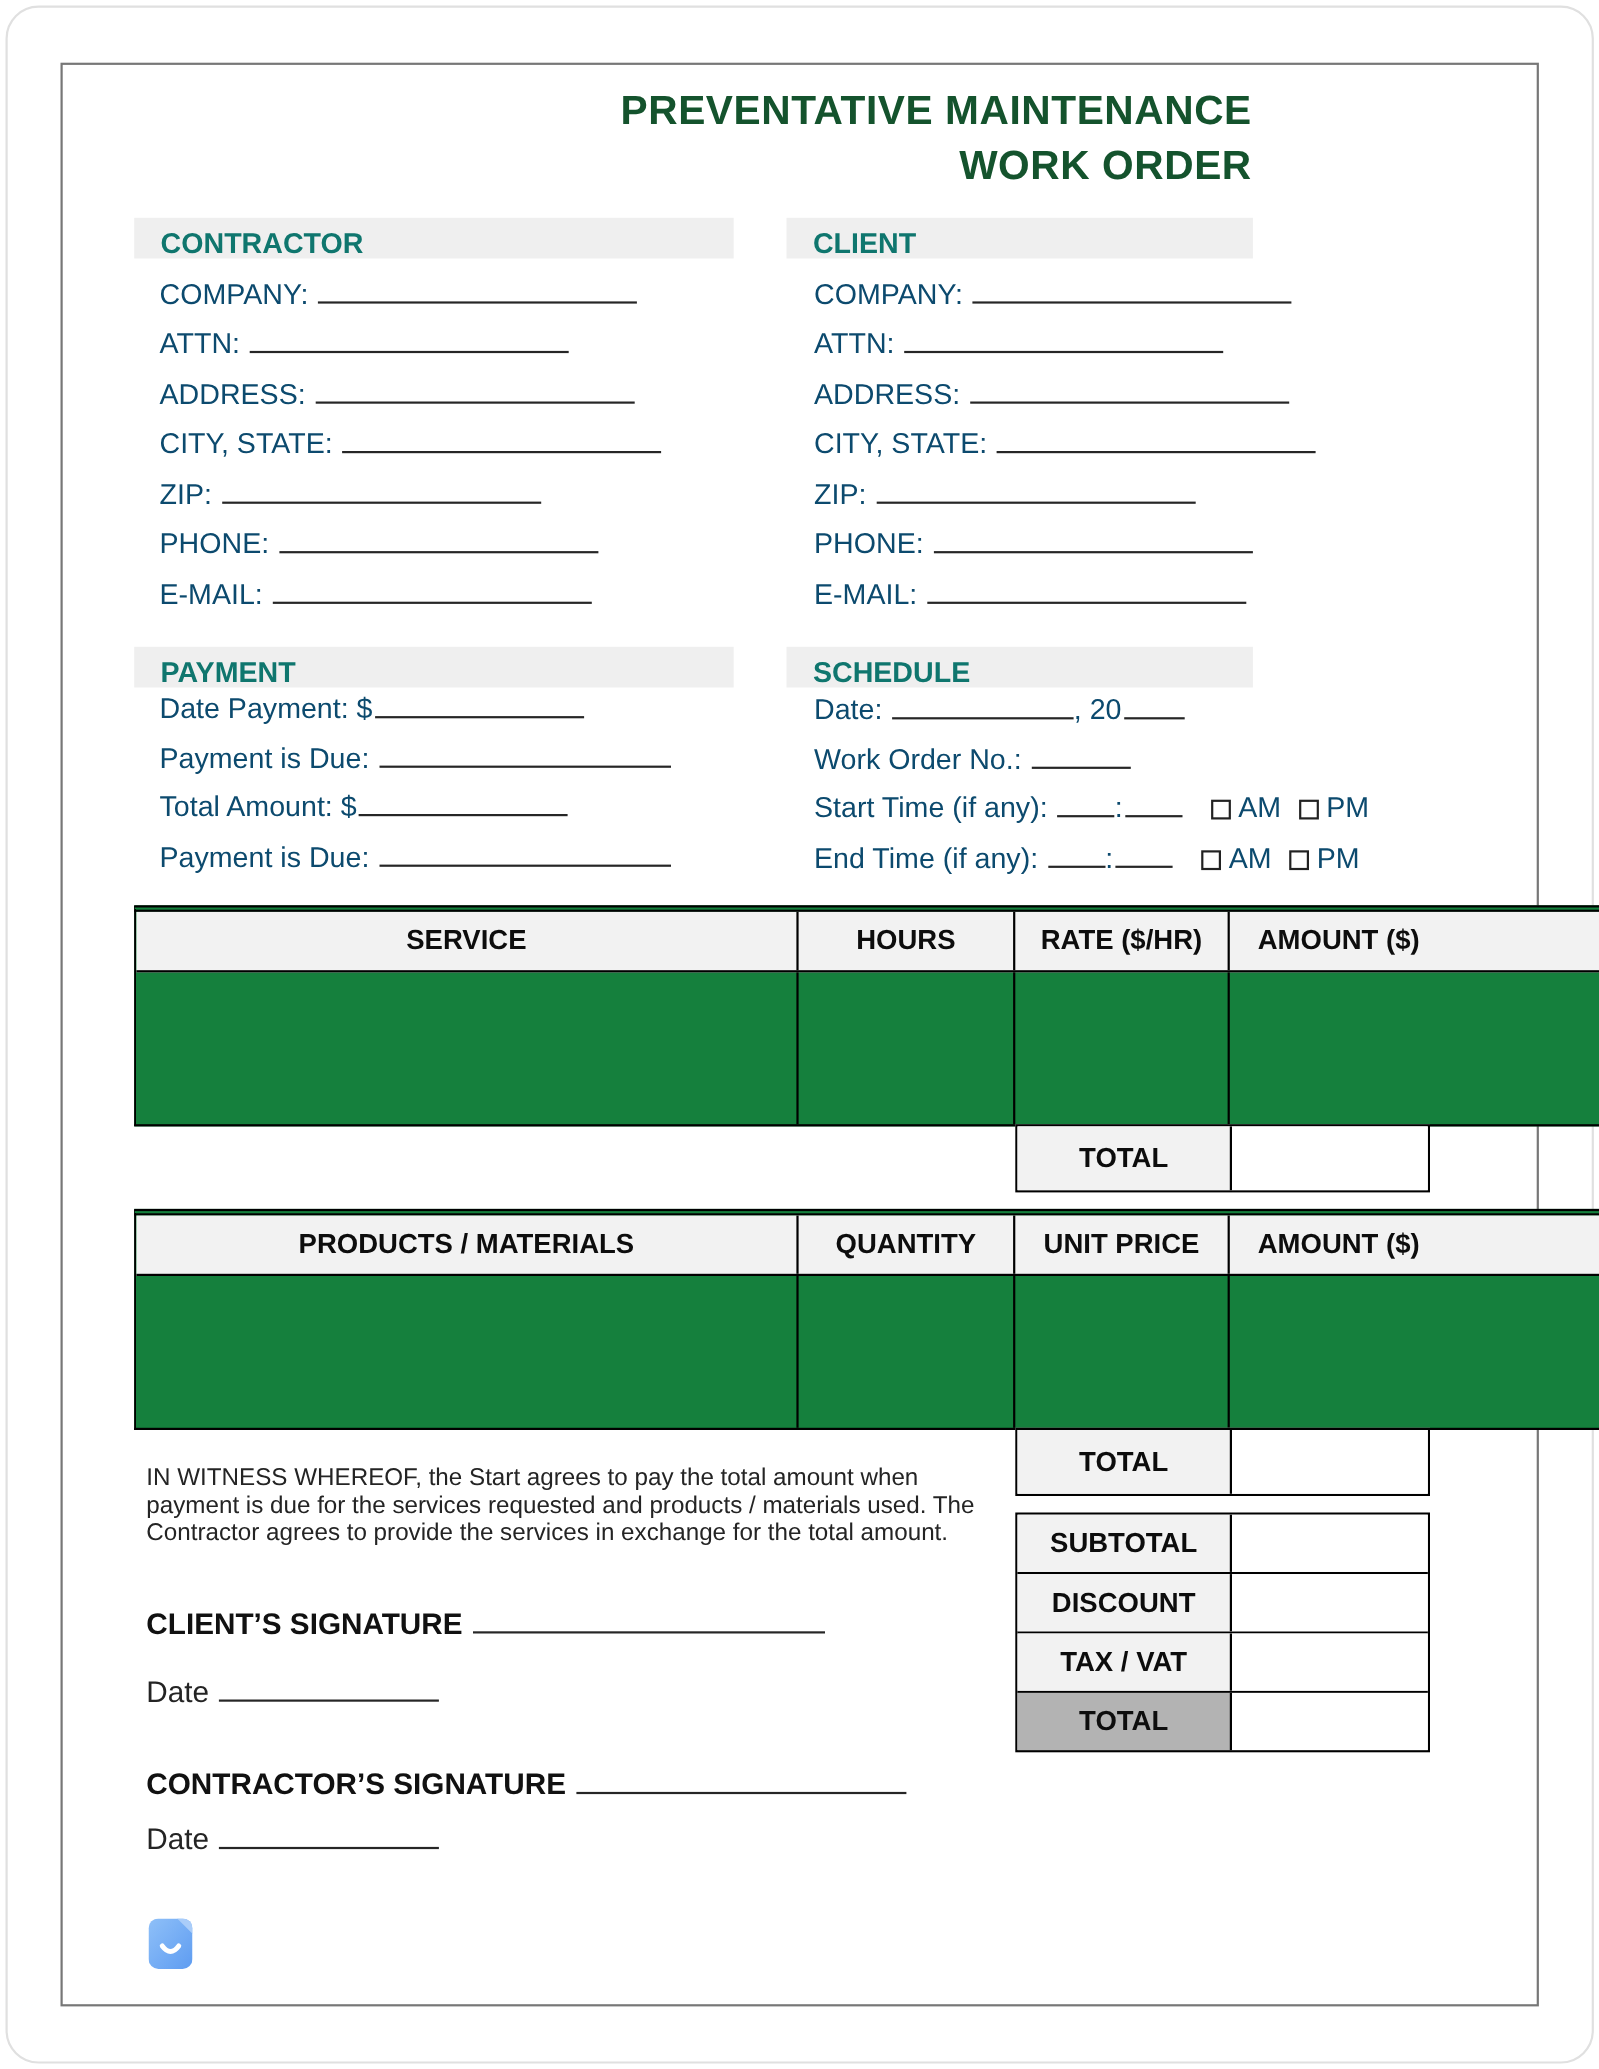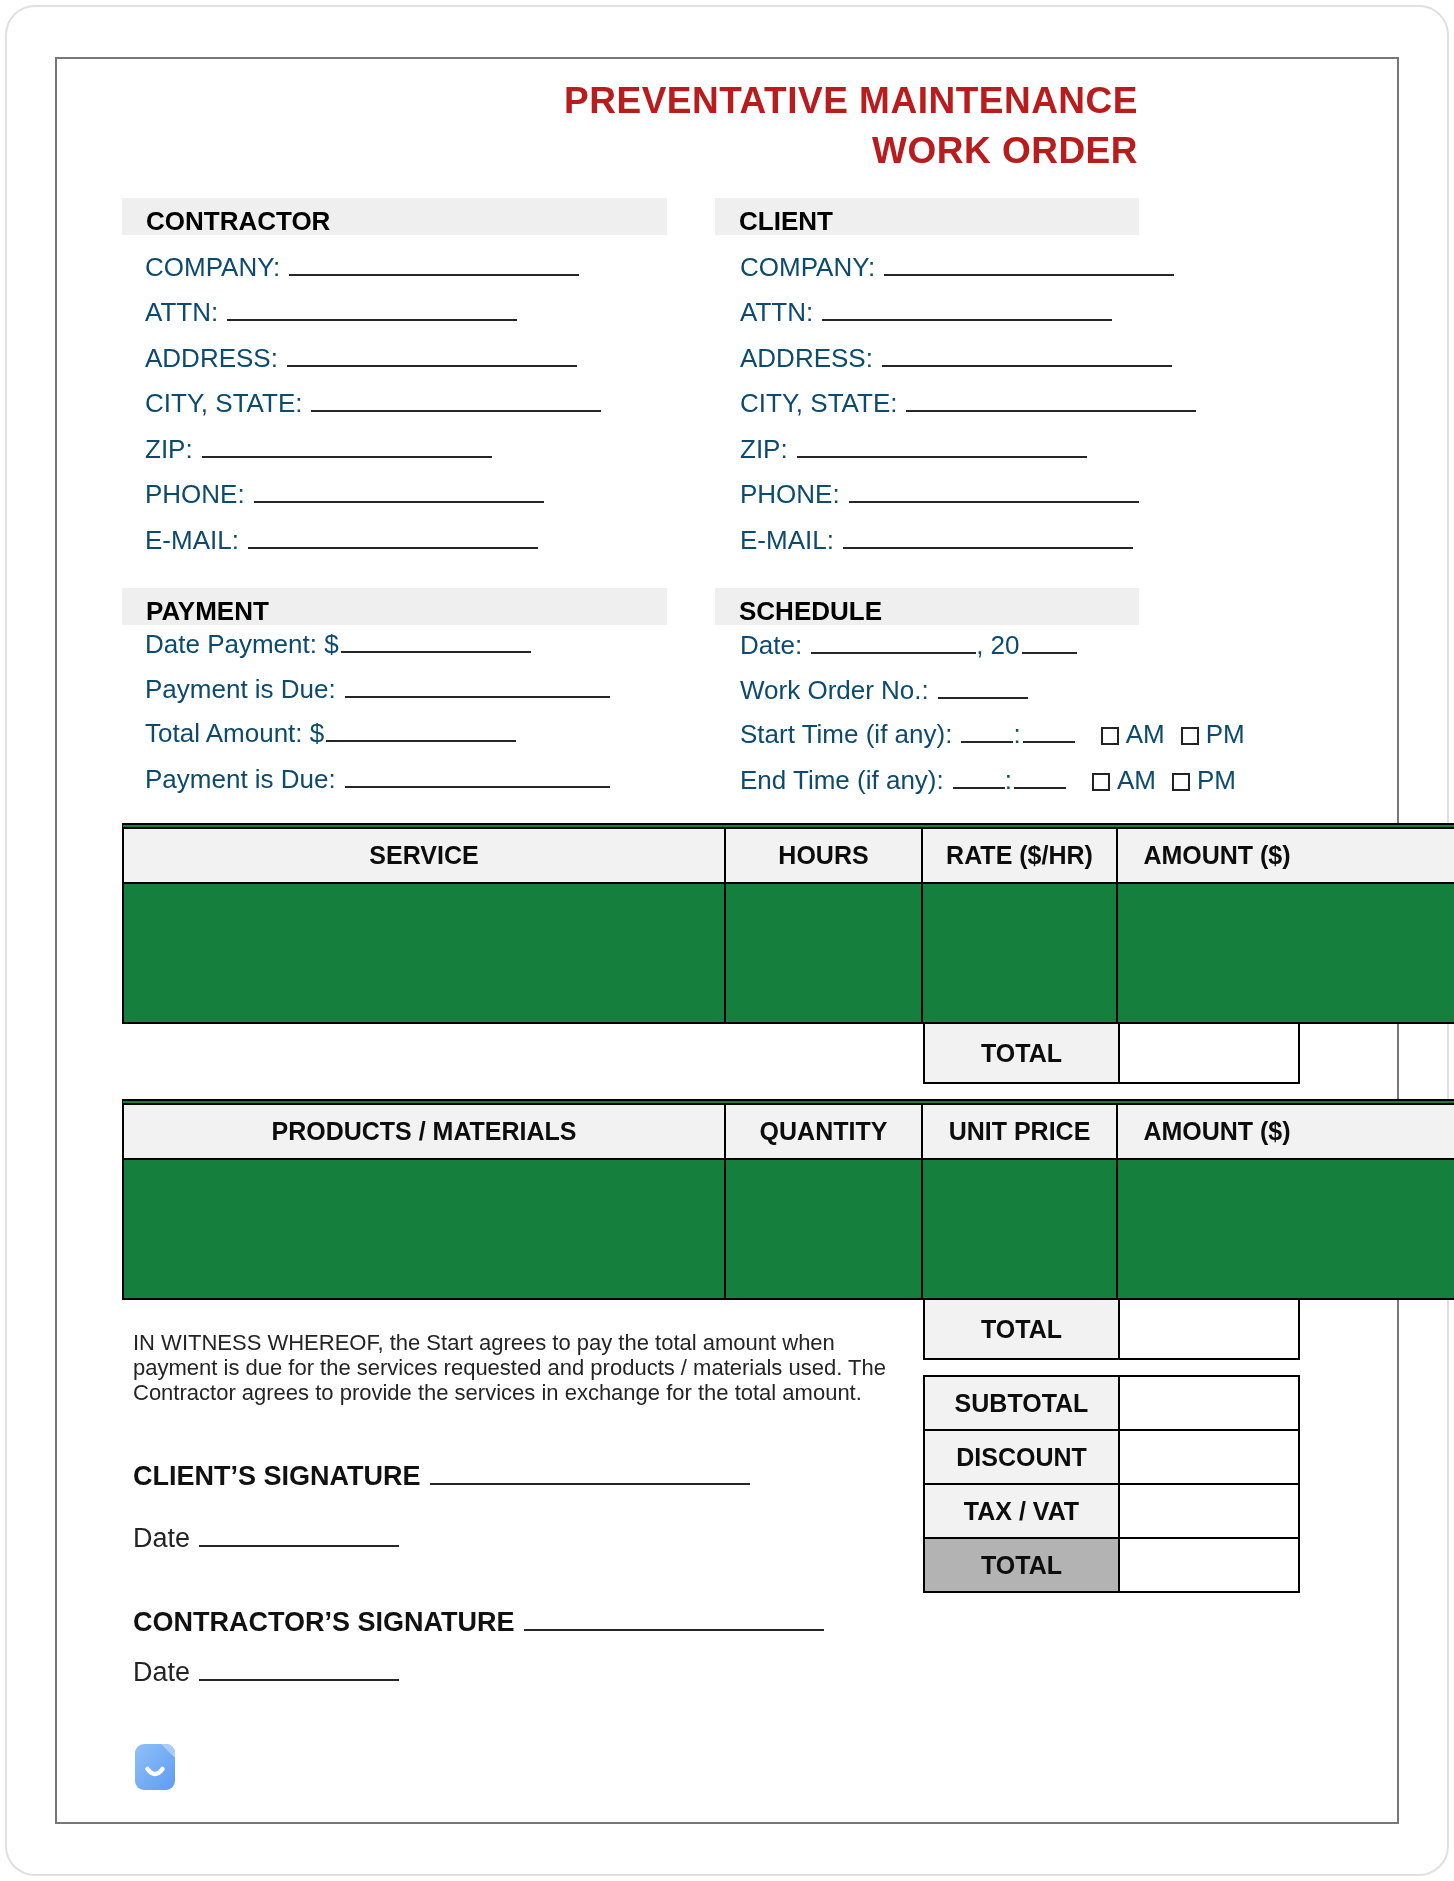--- a/index.html
+++ b/index.html
@@ -3,23 +3,23 @@
 <meta charset="utf-8">
 <style>
   html,body{margin:0;padding:0;background:#ffffff;}
   .page{
     position:relative;width:1454px;height:1881px;background:#fff;
     font-family:"Liberation Sans","DejaVu Sans",sans-serif;color:#1d1d1d;overflow:hidden;
   }
   .outer-frame{position:absolute;inset:5px;border:2px solid #e0e0e0;border-radius:30px;pointer-events:none;}
   .page-border{position:absolute;left:55px;top:57px;width:1340px;height:1763px;border:2px solid #777;background:#fff;}
   .doc-title{position:absolute;left:380px;top:76px;width:758px;text-align:right;
-    font-size:37px;font-weight:bold;color:#b91c1c;line-height:50px;letter-spacing:0.5px;}
+    font-size:37px;font-weight:bold;color:#14532d;line-height:50px;letter-spacing:0.5px;}
   .section-bar{position:absolute;height:37px;background:#efefef;
-    font-size:26px;font-weight:bold;color:#000000;line-height:47px;padding-left:24px;box-sizing:border-box;}
+    font-size:26px;font-weight:bold;color:#0f766e;line-height:47px;padding-left:24px;box-sizing:border-box;}
   .bar-contractor{left:122px;top:198px;width:545px;}
   .bar-client{left:715px;top:198px;width:424px;}
   .bar-payment{left:122px;top:588px;width:545px;}
   .bar-schedule{left:715px;top:588px;width:424px;}
   .frow{position:absolute;height:40px;font-size:26px;color:#0c4a6e;white-space:nowrap;}
   .lcol{left:145px;}
   .rcol{left:740px;}
   .fline{display:inline-block;height:14px;border-bottom:2px solid #262626;margin-left:9px;}
   .fline.nogap{margin-left:2px;}
   .w290{width:290px;} .w265{width:265px;} .w190{width:190px;} .w165{width:165px;}

